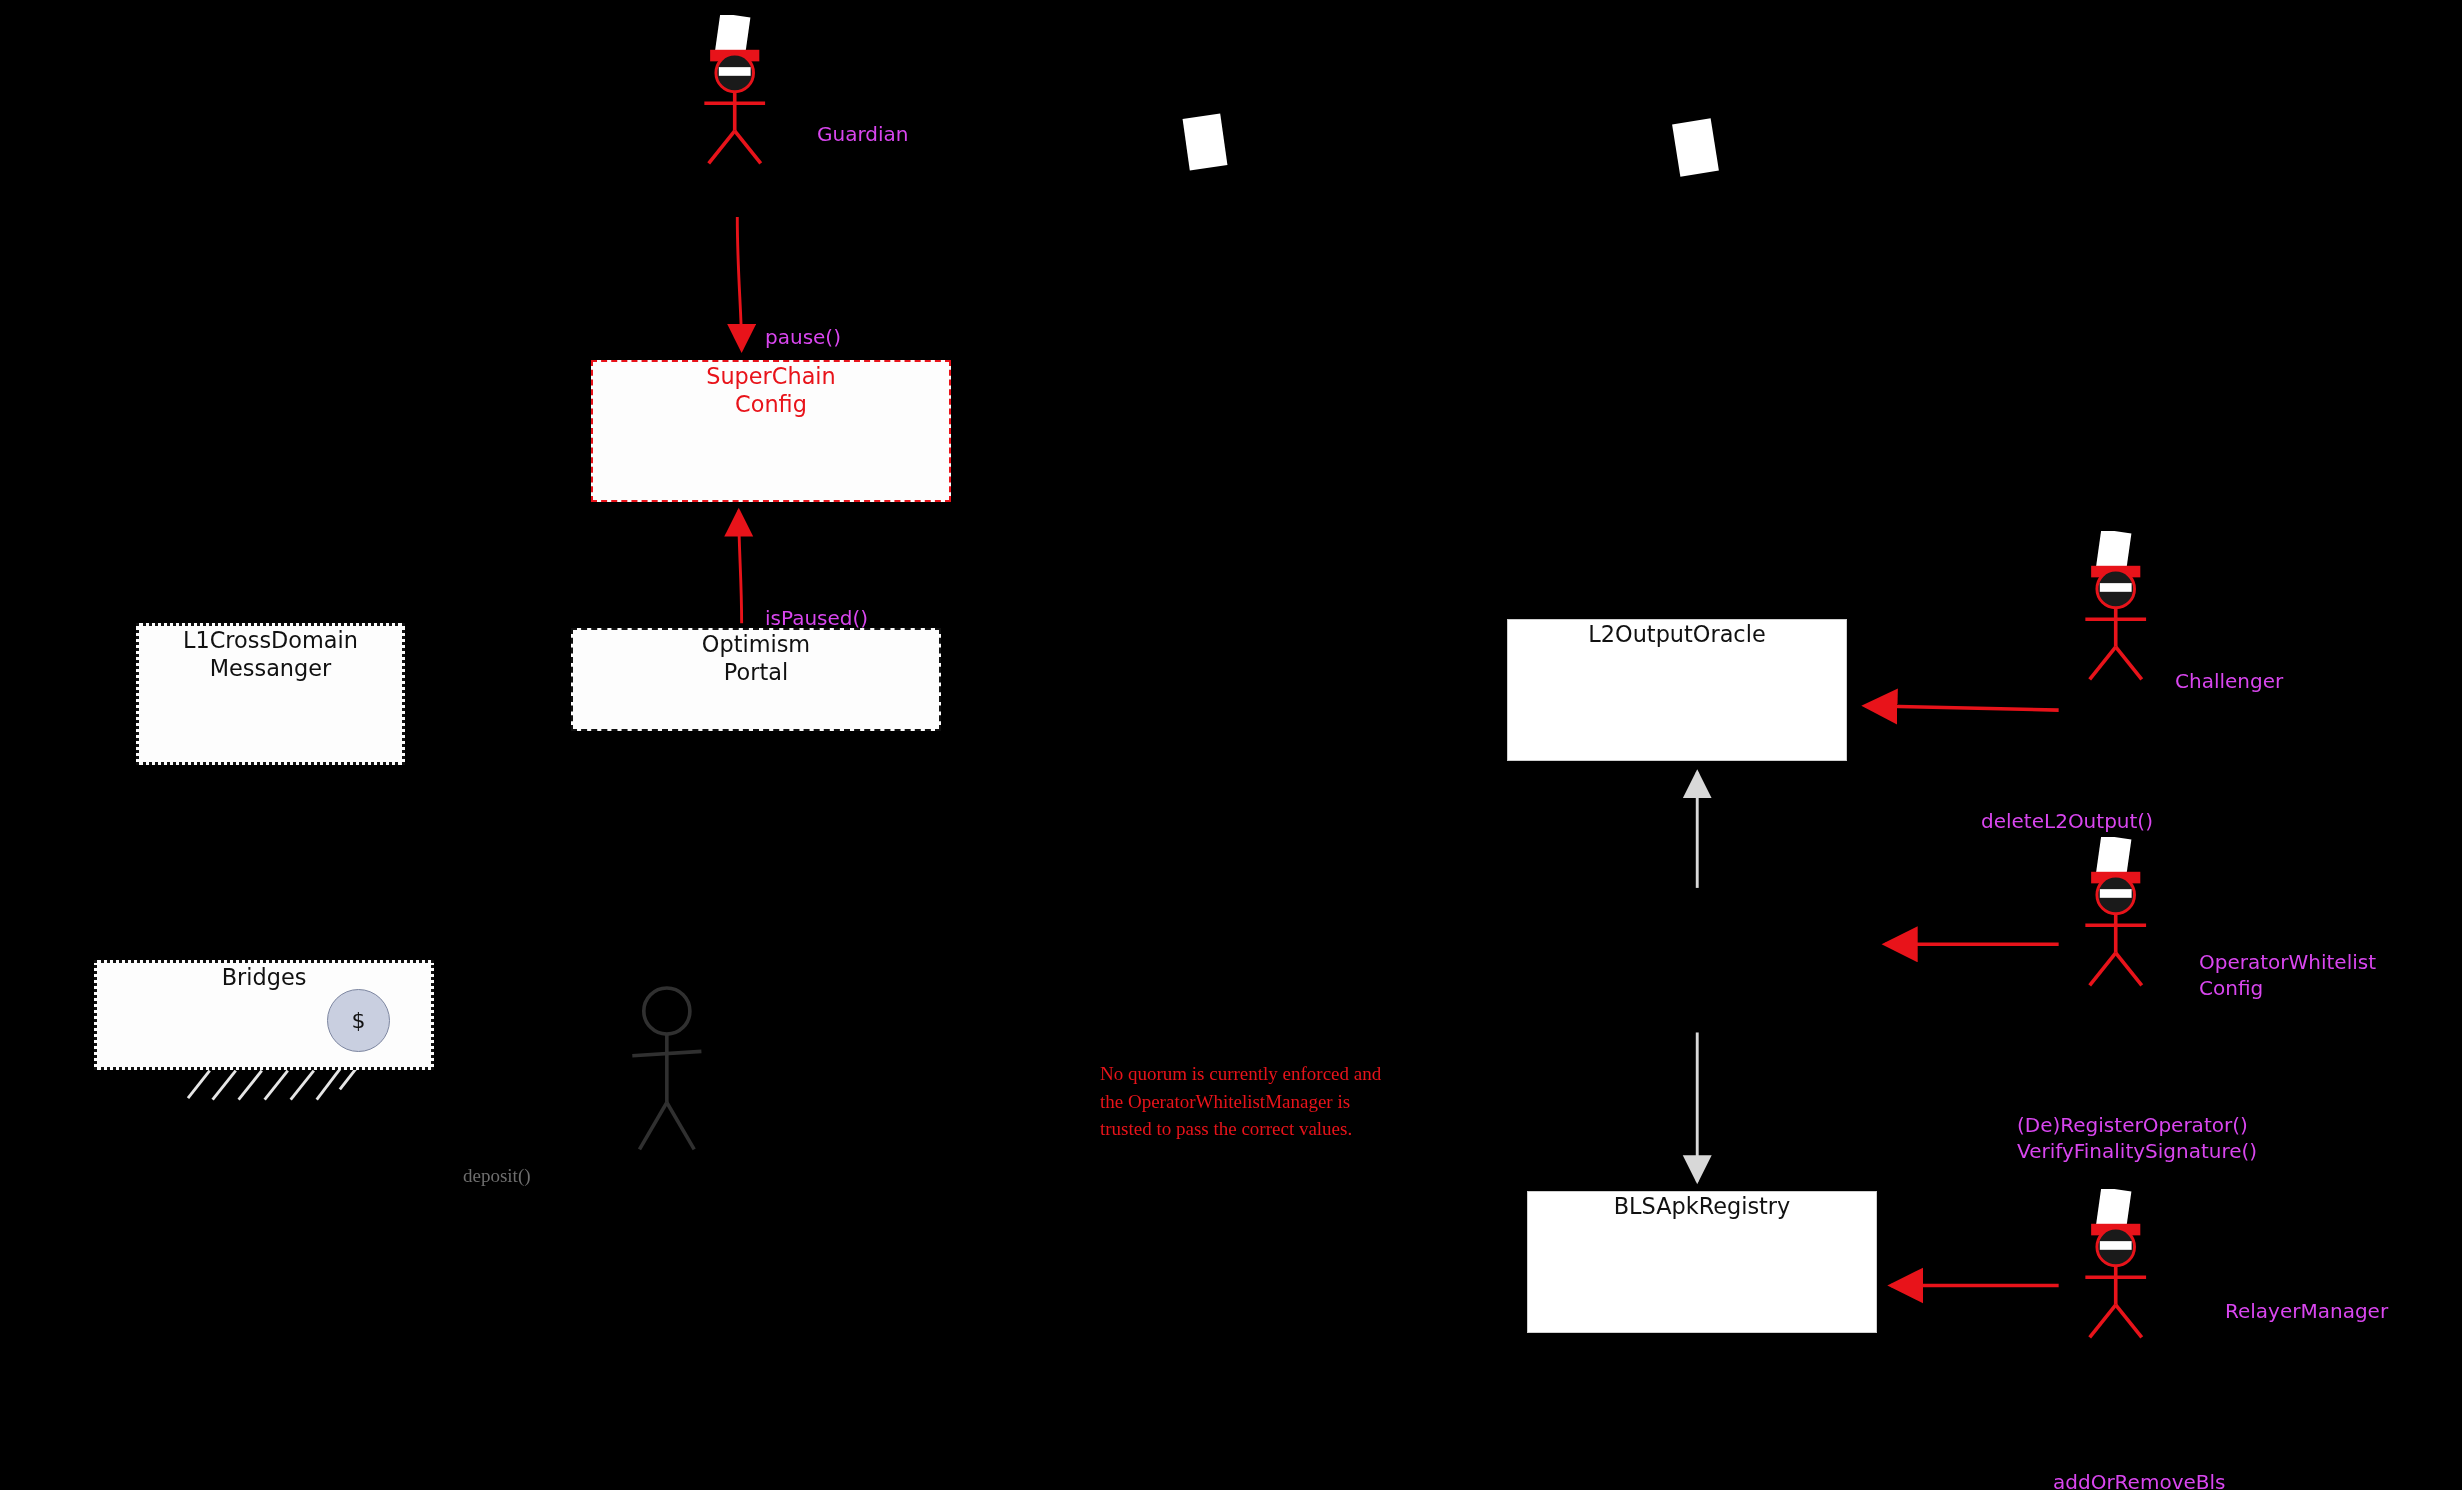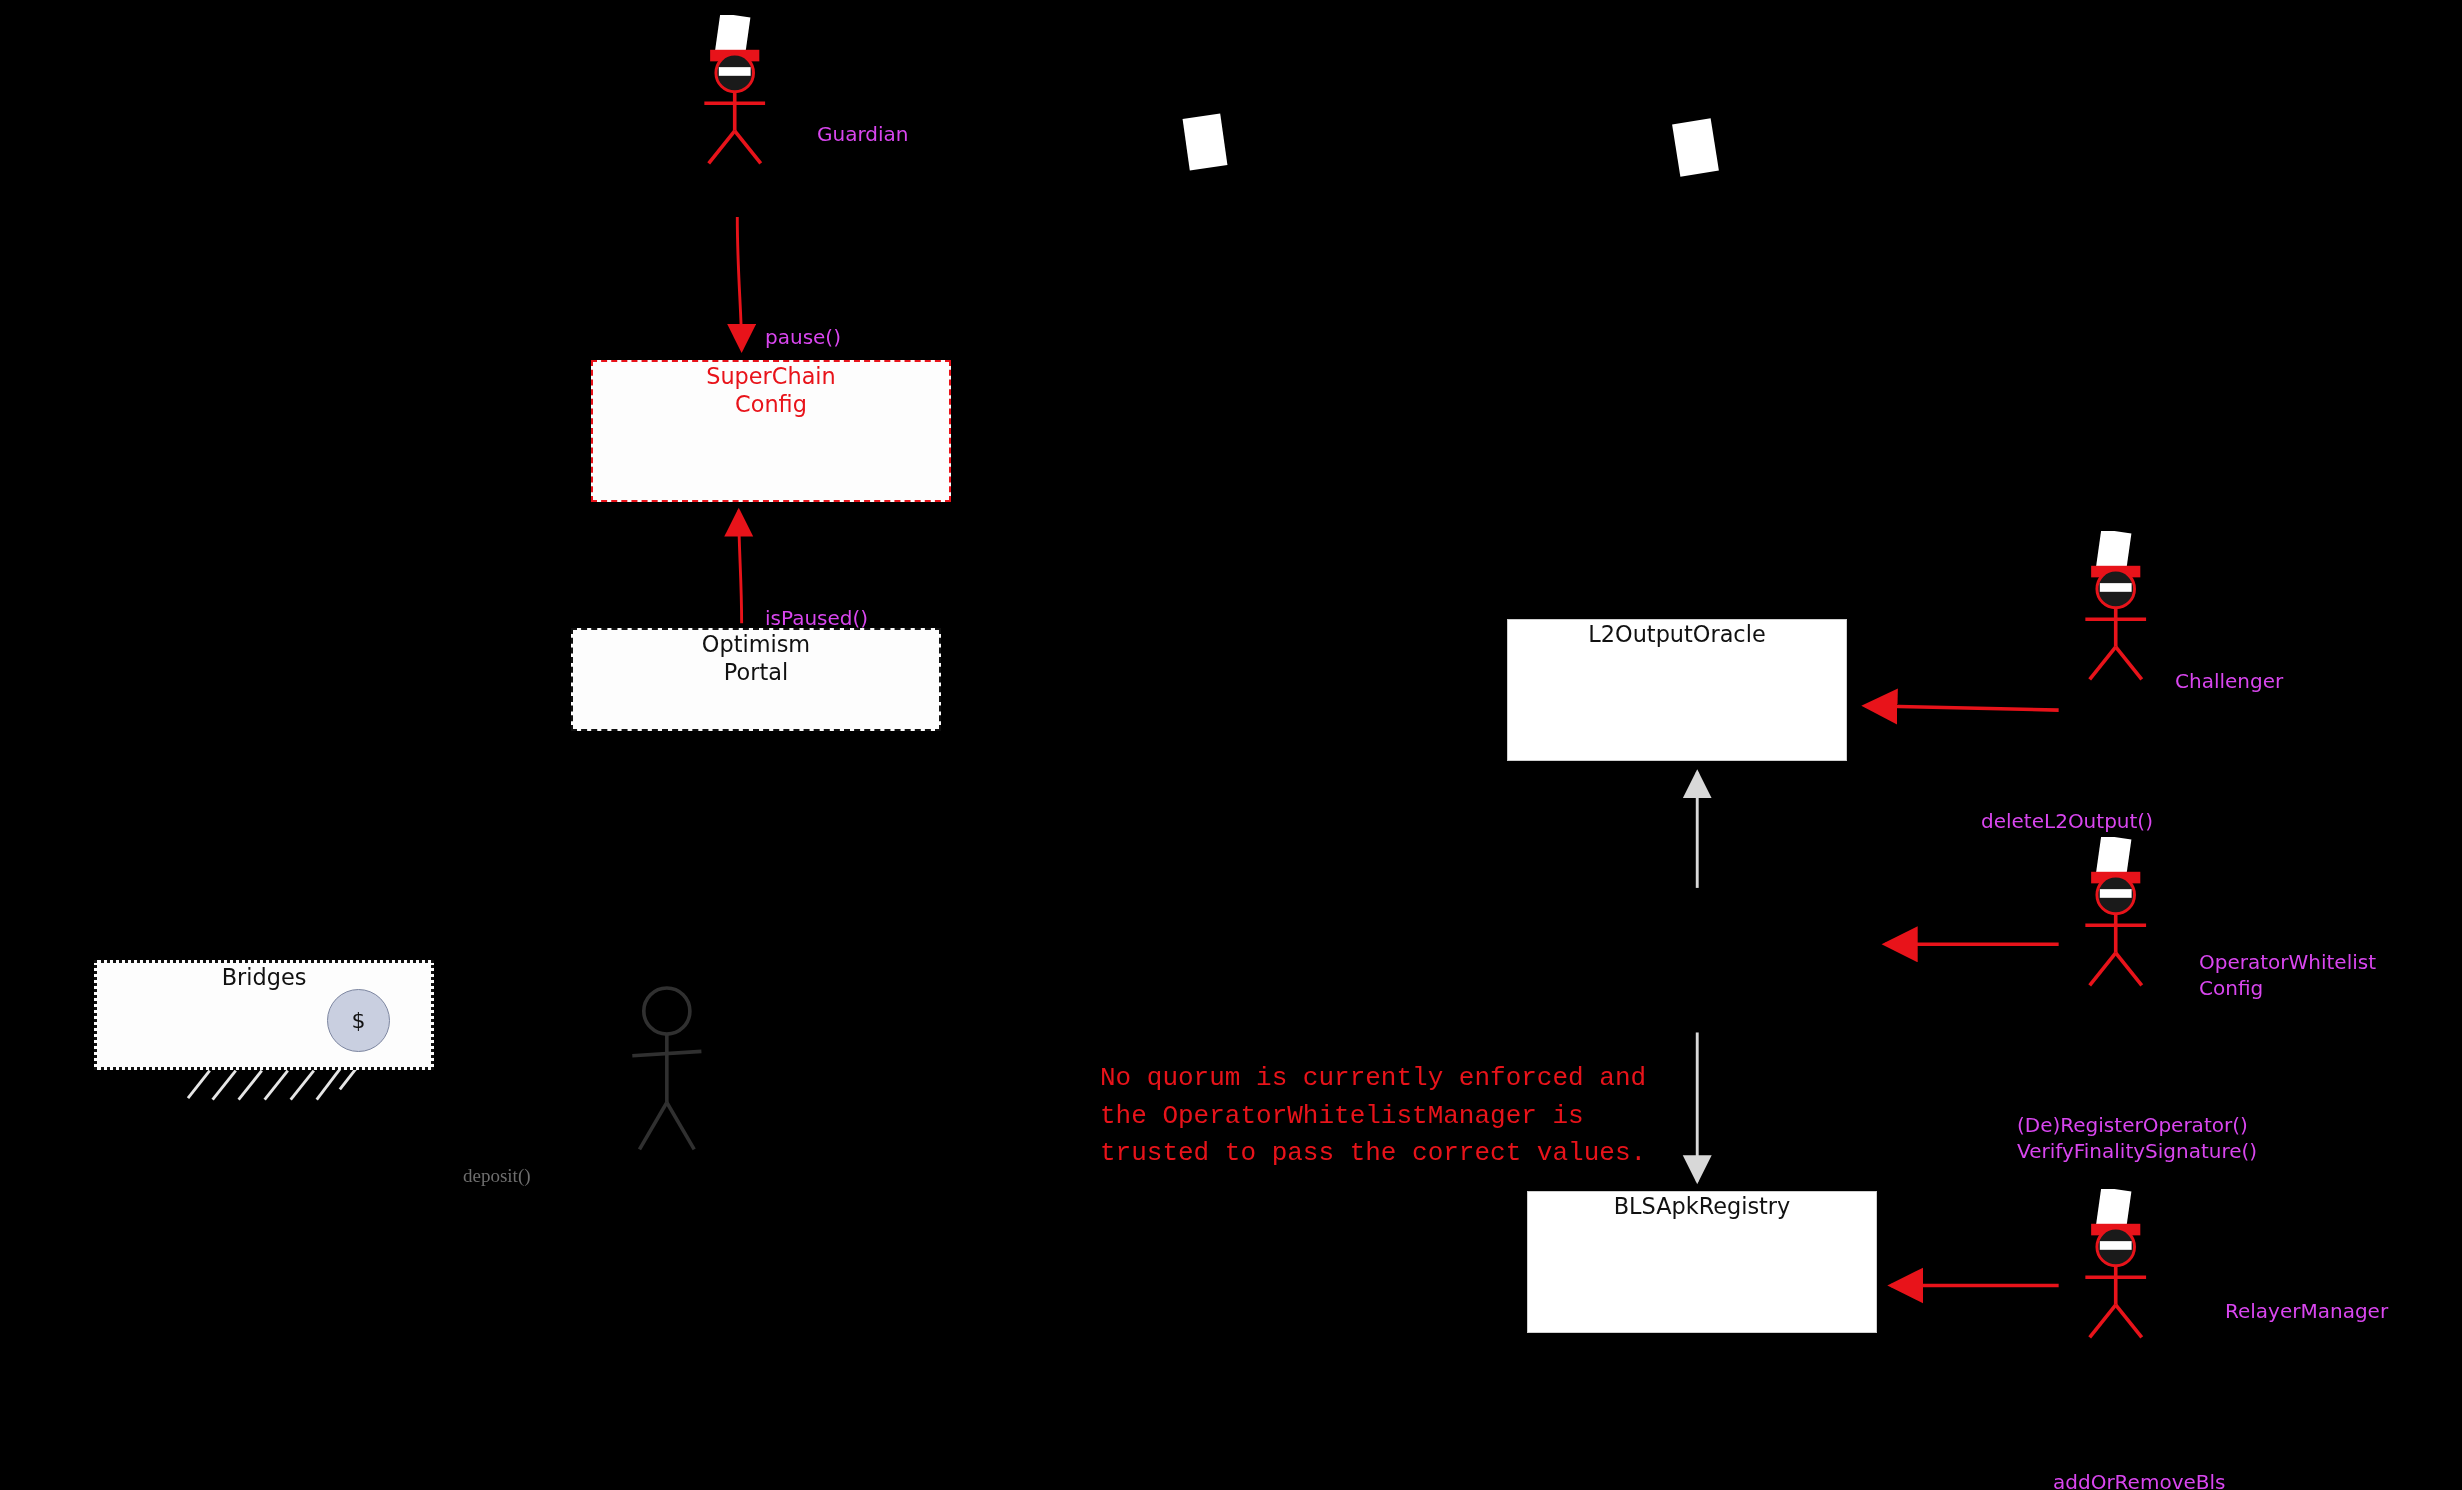--- a/index.html
+++ b/index.html
@@ -66,24 +66,24 @@
     color: #3a3a3a;
     font-size: 19px;
     font-family: Liberation Serif, serif;
     white-space: pre-line;
     line-height: 1.3;
     text-align: center;
   }
   .note-red {
     position: absolute;
     color: #e8131a;
-    font-size: 26px;
+    font-size: 19px;
     line-height: 1.45;
     white-space: pre-line;
-    font-family: Liberation Mono, monospace;
+    font-family: Liberation Serif, serif;
   }
   .actor {
     position: absolute;
     width: 94px;
     height: 152px;
   }
   .paper {
     position: absolute;
     background: #ffffff;
   }
@@ -144,20 +144,24 @@
   </svg>
 
   <div class="paper" style="left:1186px; top:116px; width:38px; height:52px; transform: rotate(-8deg);"></div>
   <div class="paper" style="left:1676px; top:121px; width:39px; height:53px; transform: rotate(-9deg);"></div>
 
   <div class="node dashed-red" style="left:591px; top:360px; width:360px; height:142px;">
     <span>SuperChain
 Config</span>
   </div>
 
+  <div class="node dotted-dark" style="left:136px; top:623px; width:269px; height:142px;">
+    <span>L1CrossDomain
+Messanger</span>
+  </div>
 
   <div class="node dashed-dark" style="left:571px; top:628px; width:370px; height:103px;">
     <span>Optimism
 Portal</span>
   </div>
 
 
   <div class="node plain" style="left:1507px; top:619px; width:340px; height:142px;">
     <span>L2OutputOracle</span>
   </div>

